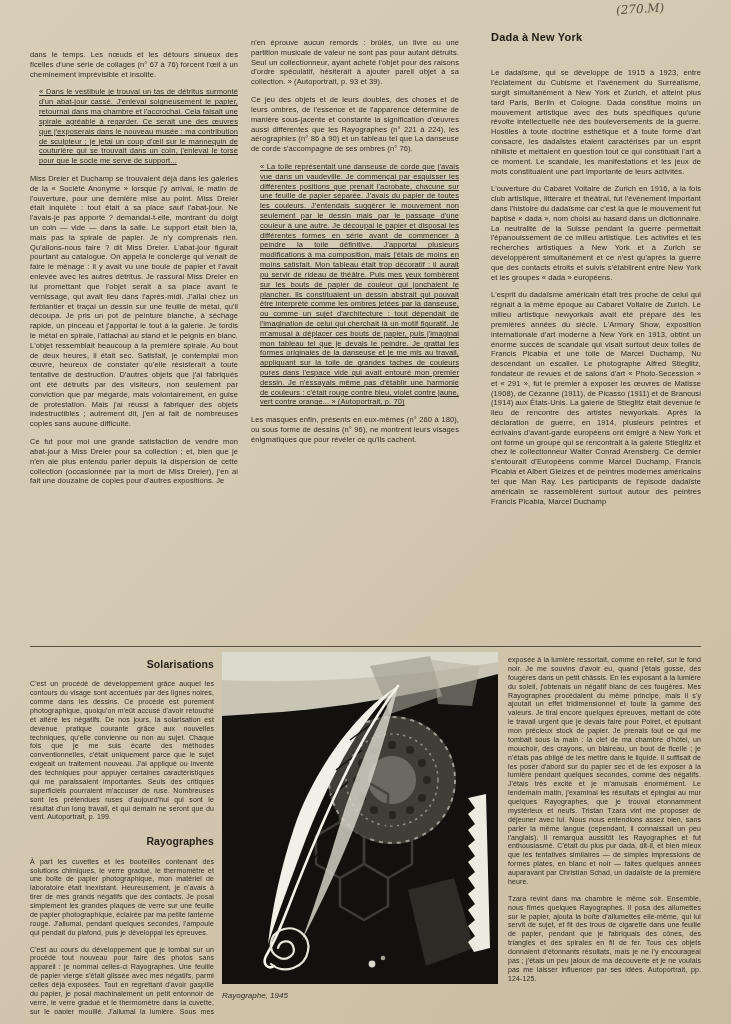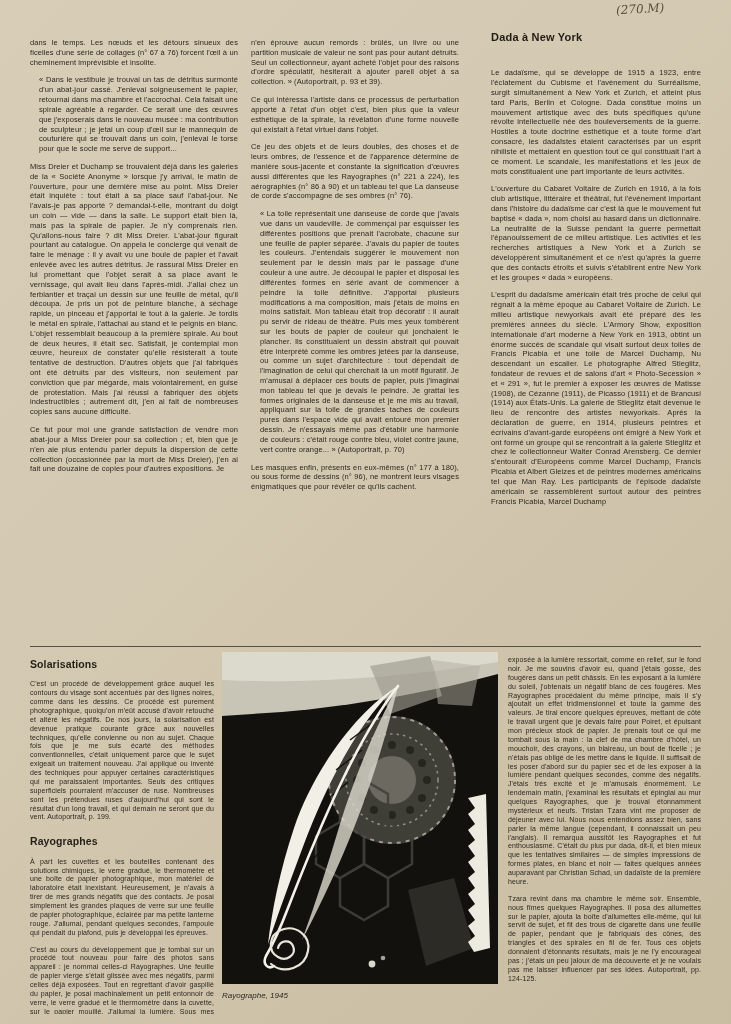--- a/index.html
+++ b/index.html
@@ -16,36 +16,36 @@
   .annotation {
     position: absolute; left: 616px; top: 2px;
     font-family: "DejaVu Serif", serif; font-style: italic;
     font-size: 12px; color: #55503f; transform: rotate(-3deg);
   }
   .col {
     position: absolute; text-align: justify;
     font-size: 7.5px; line-height: 1.31; letter-spacing: .1px;
   }
   .col p { margin: 0 0 8px; }
-  .col p.quote { padding-left: 9px; }
-  #col1 { left: 30px;  top: 38px; width: 208px; height: 602px; overflow: hidden; }
+  .col p.quote { padding-left: 9px; text-decoration: underline; }
+  #col1 { left: 30px;  top: 50px; width: 208px; height: 602px; overflow: hidden; }
   #col2 { left: 251px; top: 38px; width: 208px; height: 602px; overflow: hidden; }
   #col3 { left: 491px; top: 30px; width: 210px; height: 612px; overflow: hidden; }
   .article-title {
     font-size: 11px; font-weight: bold; letter-spacing: .2px;
     margin: 0 0 24px; color: #201c14; text-align: left;
   }
   .divider {
     position: absolute; left: 30px; top: 646px;
     width: 671px; height: 1px; background: #57513f;
   }
   #bleft  { left: 30px;  top: 658px; width: 184px; height: 356px; overflow: hidden; font-size: 7px; line-height: 1.27; }
   #bright { left: 508px; top: 656px; width: 193px; height: 358px; overflow: hidden; font-size: 7px; line-height: 1.27; }
   .section-heading {
-    font-size: 10.5px; font-weight: bold; margin: 0 0 9px; text-align: left; color: #241f16;
+    font-size: 10.5px; font-weight: bold; margin: 0 0 9px; text-align: right; color: #241f16;
   }
   .heading-gap { margin-top: 13px; }
   .figure { position: absolute; left: 222px; top: 652px; width: 237px; }
   .figure svg { display: block; }
   .figure-caption { font-size: 8px; font-style: italic; margin-top: 7px; color: #2c2820; }
 </style>
 </head>
 <body>
 
 <div class="page">
@@ -54,24 +54,23 @@
 
   <div class="col" id="col1">
     <p>dans le temps. Les nœuds et les détours sinueux des ficelles d'une série de collages (n° 67 à 76) forcent l'œil à un cheminement imprévisible et insolite.</p>
     <p class="quote">« Dans le vestibule je trouvai un tas de détritus surmonté d'un abat-jour cassé. J'enlevai soigneusement le papier, retournai dans ma chambre et l'accrochai. Cela faisait une spirale agréable à regarder. Ce serait une des œuvres que j'exposerais dans le nouveau musée : ma contribution de sculpteur ; je jetai un coup d'œil sur le mannequin de couturière qui se trouvait dans un coin, j'enlevai le torse pour que le socle me serve de support...</p>
     <p>Miss Dreier et Duchamp se trouvaient déjà dans les galeries de la « Société Anonyme » lorsque j'y arrivai, le matin de l'ouverture, pour une dernière mise au point. Miss Dreier était inquiète : tout était à sa place sauf l'abat-jour. Ne l'avais-je pas apporté ? demandai-t-elle, montrant du doigt un coin — vide — dans la salle. Le support était bien là, mais pas la spirale de papier. Je n'y comprenais rien. Qu'allons-nous faire ? dit Miss Dreier. L'abat-jour figurait pourtant au catalogue. On appela le concierge qui venait de faire le ménage : il y avait vu une boule de papier et l'avait enlevée avec les autres détritus. Je rassurai Miss Dreier en lui promettant que l'objet serait à sa place avant le vernissage, qui avait lieu dans l'après-midi. J'allai chez un ferblantier et traçai un dessin sur une feuille de métal, qu'il découpa. Je pris un pot de peinture blanche, à séchage rapide, un pinceau et j'apportai le tout à la galerie. Je tordis le métal en spirale, l'attachai au stand et le peignis en blanc. L'objet ressemblait beaucoup à la première spirale. Au bout de deux heures, il était sec. Satisfait, je contemplai mon œuvre, heureux de constater qu'elle résisterait à toute tentative de destruction. D'autres objets que j'ai fabriqués ont été détruits par des visiteurs, non seulement par conviction que par mégarde, mais volontairement, en guise de protestation. Mais j'ai réussi à fabriquer des objets indestructibles ; autrement dit, j'en ai fait de nombreuses copies sans aucune difficulté.</p>
     <p>Ce fut pour moi une grande satisfaction de vendre mon abat-jour à Miss Dreier pour sa collection ; et, bien que je n'en aie plus entendu parler depuis la dispersion de cette collection (occasionnée par la mort de Miss Dreier), j'en ai fait une douzaine de copies pour d'autres expositions. Je</p>
   </div>
 
   <div class="col" id="col2">
     <p>n'en éprouve aucun remords : brûlés, un livre ou une partition musicale de valeur ne sont pas pour autant détruits. Seul un collectionneur, ayant acheté l'objet pour des raisons d'ordre spéculatif, hésiterait à ajouter pareil objet à sa collection. » (Autoportrait, p. 93 et 39).</p>
-    <p>Ce qui intéressa l'artiste dans ce processus de perturbation apporté à l'état d'un objet c'est, bien plus que la valeur esthétique de la spirale, la révélation d'une forme nouvelle qui existait à l'état virtuel dans l'objet.</p>
     <p>Ce jeu des objets et de leurs doubles, des choses et de leurs ombres, de l'essence et de l'apparence détermine de manière sous-jacente et constante la signification d'œuvres aussi différentes que les Rayographes (n° 221 à 224), les aérographies (n° 86 à 90) et un tableau tel que La danseuse de corde s'accompagne de ses ombres (n° 76).</p>
     <p class="quote">« La toile représentait une danseuse de corde que j'avais vue dans un vaudeville. Je commençai par esquisser les différentes positions que prenait l'acrobate, chacune sur une feuille de papier séparée. J'avais du papier de toutes les couleurs. J'entendais suggérer le mouvement non seulement par le dessin mais par le passage d'une couleur à une autre. Je découpai le papier et disposai les différentes formes en série avant de commencer à peindre la toile définitive. J'apportai plusieurs modifications à ma composition, mais j'étais de moins en moins satisfait. Mon tableau était trop décoratif : il aurait pu servir de rideau de théâtre. Puis mes yeux tombèrent sur les bouts de papier de couleur qui jonchaient le plancher. Ils constituaient un dessin abstrait qui pouvait être interprété comme les ombres jetées par la danseuse, ou comme un sujet d'architecture : tout dépendait de l'imagination de celui qui cherchait là un motif figuratif. Je m'amusai à déplacer ces bouts de papier, puis j'imaginai mon tableau tel que je devais le peindre. Je grattai les formes originales de la danseuse et je me mis au travail, appliquant sur la toile de grandes taches de couleurs pures dans l'espace vide qui avait entouré mon premier dessin. Je n'essayais même pas d'établir une harmonie de couleurs : c'était rouge contre bleu, violet contre jaune, vert contre orange... » (Autoportrait, p. 70)</p>
-    <p>Les masques enfin, présents en eux-mêmes (n° 177 à 180), ou sous forme de dessins (n° 96), ne montrent leurs visages énigmatiques que pour révéler ce qu'ils cachent.</p>
+    <p>Les masques enfin, présents en eux-mêmes (n° 260 à 180), ou sous forme de dessins (n° 96), ne montrent leurs visages énigmatiques que pour révéler ce qu'ils cachent.</p>
   </div>
 
   <div class="col" id="col3">
     <h1 class="article-title">Dada à New York</h1>
     <p>Le dadaïsme, qui se développe de 1915 à 1923, entre l'éclatement du Cubisme et l'avènement du Surréalisme, surgit simultanément à New York et Zurich, et atteint plus tard Paris, Berlin et Cologne. Dada constitue moins un mouvement artistique avec des buts spécifiques qu'une révolte intellectuelle née des bouleversements de la guerre. Hostiles à toute doctrine esthétique et à toute forme d'art consacré, les dadaïstes étaient caractérisés par un esprit nihiliste et mettaient en question tout ce qui constituait l'art à ce moment. Le scandale, les manifestations et les jeux de mots constituaient une part importante de leurs activités.</p>
     <p>L'ouverture du Cabaret Voltaire de Zurich en 1916, à la fois club artistique, littéraire et théâtral, fut l'événement important dans l'histoire du dadaïsme car c'est là que le mouvement fut baptisé « dada », nom choisi au hasard dans un dictionnaire. La neutralité de la Suisse pendant la guerre permettait l'épanouissement de ce milieu artistique. Les activités et les recherches artistiques à New York et à Zurich se développèrent simultanément et ce n'est qu'après la guerre que des contacts étroits et suivis s'établirent entre New York et les groupes « dada » européens.</p>
     <p>L'esprit du dadaïsme américain était très proche de celui qui régnait à la même époque au Cabaret Voltaire de Zurich. Le milieu artistique newyorkais avait été préparé dès les premières années du siècle. L'Armory Show, exposition internationale d'art moderne à New York en 1913, obtint un énorme succès de scandale qui visait surtout deux toiles de Francis Picabia et une toile de Marcel Duchamp, Nu descendant un escalier. Le photographe Alfred Stieglitz, fondateur de revues et de salons d'art « Photo-Secession » et « 291 », fut le premier à exposer les œuvres de Matisse (1908), de Cézanne (1911), de Picasso (1911) et de Brancusi (1914) aux États-Unis. La galerie de Stieglitz était devenue le lieu de rencontre des artistes newyorkais. Après la déclaration de guerre, en 1914, plusieurs peintres et écrivains d'avant-garde européens ont émigré à New York et ont formé un groupe qui se rencontrait à la galerie Stieglitz et chez le collectionneur Walter Conrad Arensberg. Ce dernier s'entourait d'Européens comme Marcel Duchamp, Francis Picabia et Albert Gleizes et de peintres modernes américains tel que Man Ray. Les participants de l'épisode dadaïste américain se rassemblèrent surtout autour des peintres Francis Picabia, Marcel Duchamp</p>
   </div>
 
   <div class="divider"></div>

